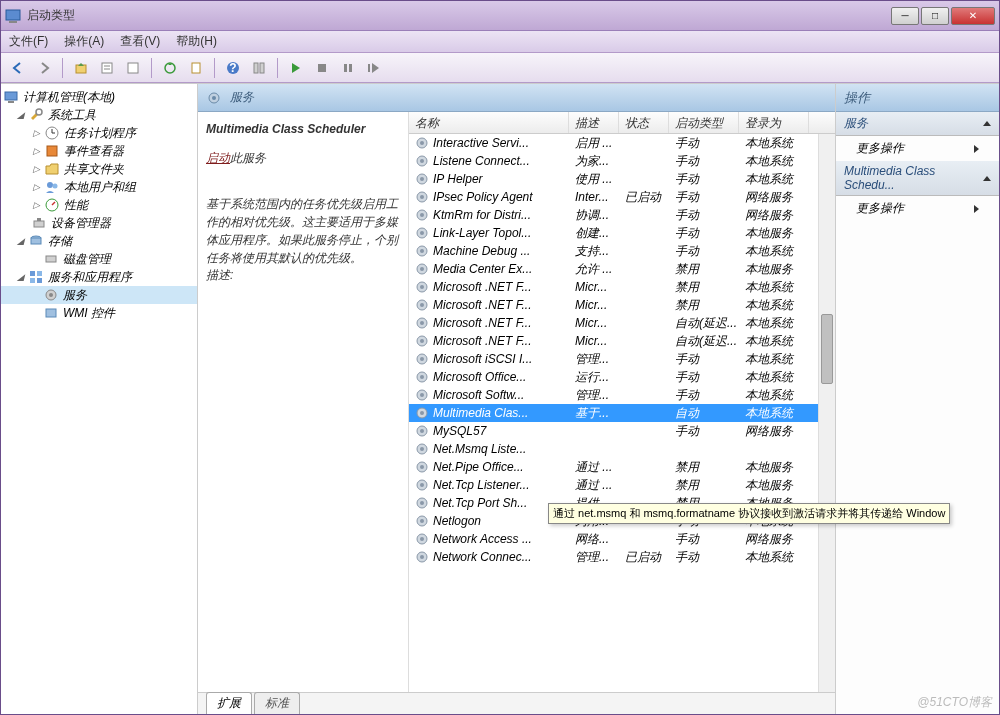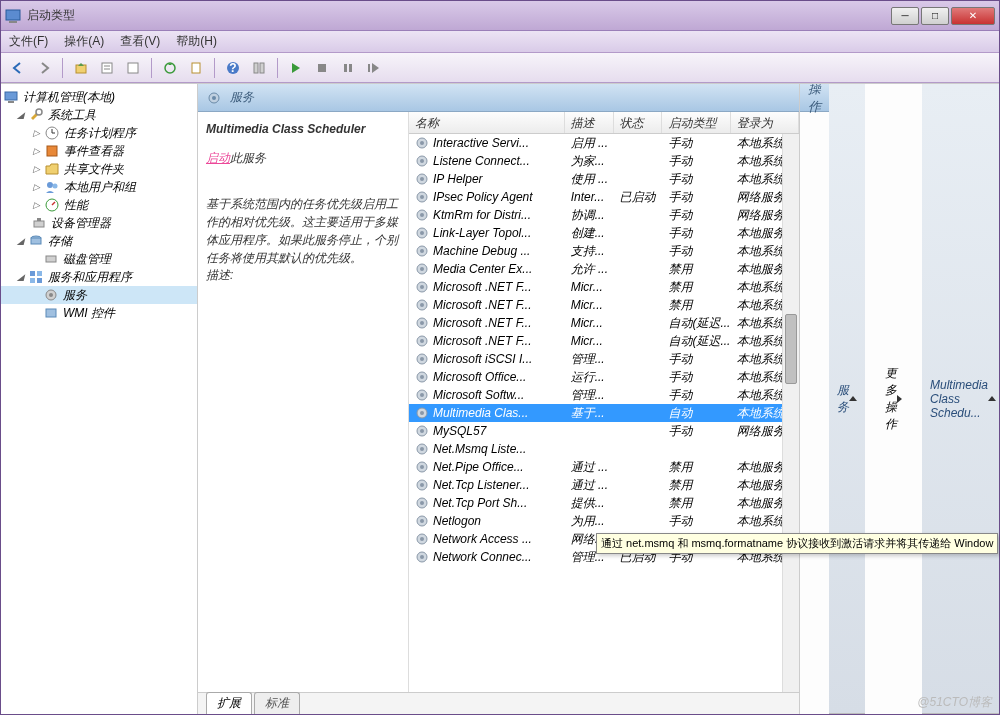--- a/index.html
+++ b/index.html
@@ -21,33 +21,33 @@
 .tree-item { display:flex; align-items:center; height:18px; padding-left:4px; cursor:pointer; white-space:nowrap;}
 .tree-item.selected { background:#cde6f7;}
 .twisty { width:11px; height:11px; margin-right:2px; display:flex; align-items:center; justify-content:center; font-size:9px; color:#666;}
 .ticon { width:16px; height:16px; margin-right:4px; display:inline-flex; align-items:center; justify-content:center;}
 .middle { flex:1; display:flex; flex-direction:column; overflow:hidden;}
 .mid-header { height:28px; background: linear-gradient(#d1e3f3,#a9c7e4); border-bottom:1px solid #8ba8c4; display:flex; align-items:center; padding:0 8px; color:#3a5a7a; font-size:13px;}
 .mid-header .gear { width:16px; height:16px; margin-right:8px;}
 .mid-body { flex:1; display:flex; overflow:hidden; background:#fff;}
 .svc-detail { width:210px; padding:10px 8px; font-size:12px; color:#333;}
 .svc-detail b { font-weight:bold; font-size:12px;}
-.svc-detail a { color:#ec4899; text-decoration:underline; cursor:pointer;}
+.svc-detail a { color:#7f1d1d; text-decoration:underline; cursor:pointer;}
 .svc-list { flex:1; display:flex; flex-direction:column; border-left:1px solid #ddd; overflow:hidden;}
 .svc-cols { display:flex; background: linear-gradient(#fdfdfd,#ececec); border-bottom:1px solid #ccc; height:22px;}
 .svc-col { border-right:1px solid #ddd; padding:3px 6px; color:#333; font-size:12px; cursor:pointer; white-space:nowrap; overflow:hidden;}
 .svc-rows { flex:1; overflow:auto; position:relative;}
 .svc-row { display:flex; height:18px; align-items:center; cursor:pointer;}
 .svc-row.selected { background:#3399ff; color:#fff;}
 .svc-cell { padding:0 6px; white-space:nowrap; overflow:hidden; text-overflow:ellipsis; font-size:12px; display:flex; align-items:center; gap:4px;}
 .svc-gear { width:14px; height:14px; flex-shrink:0;}
 .bottom-tabs { height:22px; border-top:1px solid #ccc; display:flex; align-items:end; padding-left:8px; background:#f4f4f4;}
 .btab { padding:2px 10px; border:1px solid #aaa; border-bottom:none; margin-right:2px; background:#fff; border-radius:3px 3px 0 0; font-size:12px; cursor:pointer;}
 .btab.inactive { background:#eee; color:#555;}
-.actions { width:200px; border-left:1px solid #ccc; background:#fdfdfd; display:flex; flex-direction:row;}
+.actions { width:164px; border-left:1px solid #ccc; background:#fdfdfd; display:flex; flex-direction:column;}
 .actions-header { height:28px; background: linear-gradient(#d1e3f3,#a9c7e4); border-bottom:1px solid #8ba8c4; display:flex; align-items:center; padding:0 8px; color:#3a5a7a; font-size:13px;}
 .action-section { background: linear-gradient(#e8eef4,#d6dde6); padding:3px 8px; border-bottom:1px solid #bbb; display:flex; justify-content:space-between; align-items:center; color:#2a4e7a; cursor:pointer;}
 .action-item { padding:4px 20px; cursor:pointer; display:flex; justify-content:space-between; align-items:center;}
 .scrollbar { position:absolute; right:0; top:0; bottom:0; width:17px; background:#f0f0f0; border-left:1px solid #ddd;}
 .scroll-thumb { position:absolute; left:2px; right:2px; top:180px; height:70px; background:#c0c0c0; border:1px solid #999; border-radius:2px;}
 .tooltip { position:absolute; background:#ffffe1; border:1px solid #888; padding:2px 4px; font-size:11px; white-space:nowrap; z-index:100; box-shadow:2px 2px 4px rgba(0,0,0,0.2);}
 .arrow-up { display:inline-block; width:0; height:0; border-left:4px solid transparent; border-right:4px solid transparent; border-bottom:5px solid #333;}
 .arrow-right { display:inline-block; width:0; height:0; border-top:4px solid transparent; border-bottom:4px solid transparent; border-left:5px solid #333;}
 .watermark { position:absolute; right:8px; bottom:4px; color:#bbb; font-size:12px; font-style:italic;}
 </style>
@@ -649,14 +649,14 @@
           <span class="arrow-up"></span>
         </div>
       <div class="action-item">
           <span>更多操作</span>
           <span class="arrow-right"></span>
         </div>
     </div>
   </div>
 </div>
 
-<div class="tooltip" style="left:548px; top:533px;margin-left:48px;">通过 net.msmq 和 msmq.formatname 协议接收到激活请求并将其传递给 Window</div>
+<div class="tooltip" style="left:548px; top:503px;">通过 net.msmq 和 msmq.formatname 协议接收到激活请求并将其传递给 Window</div>
 <div class="watermark">@51CTO博客</div>
 
 </body></html>

